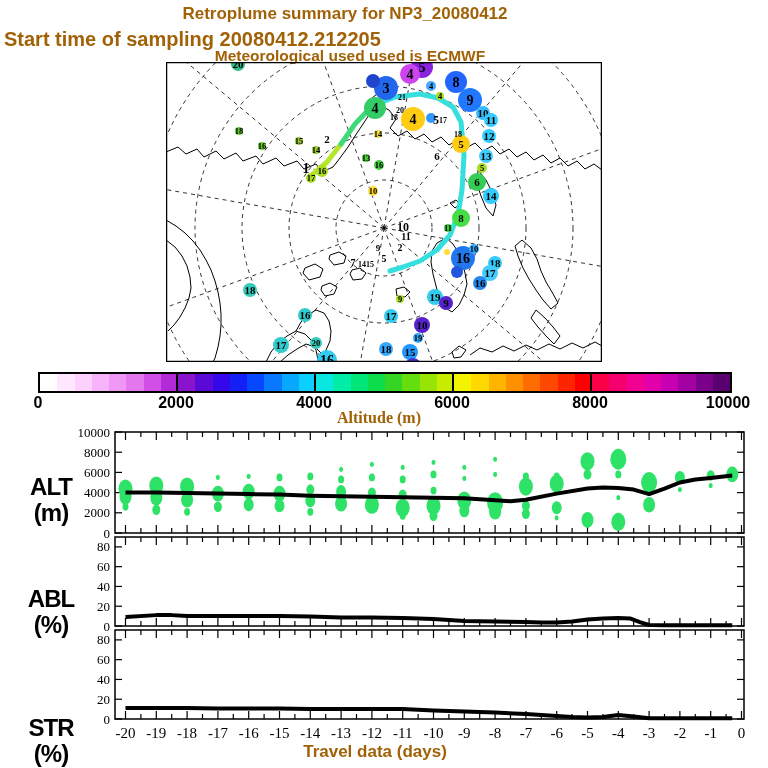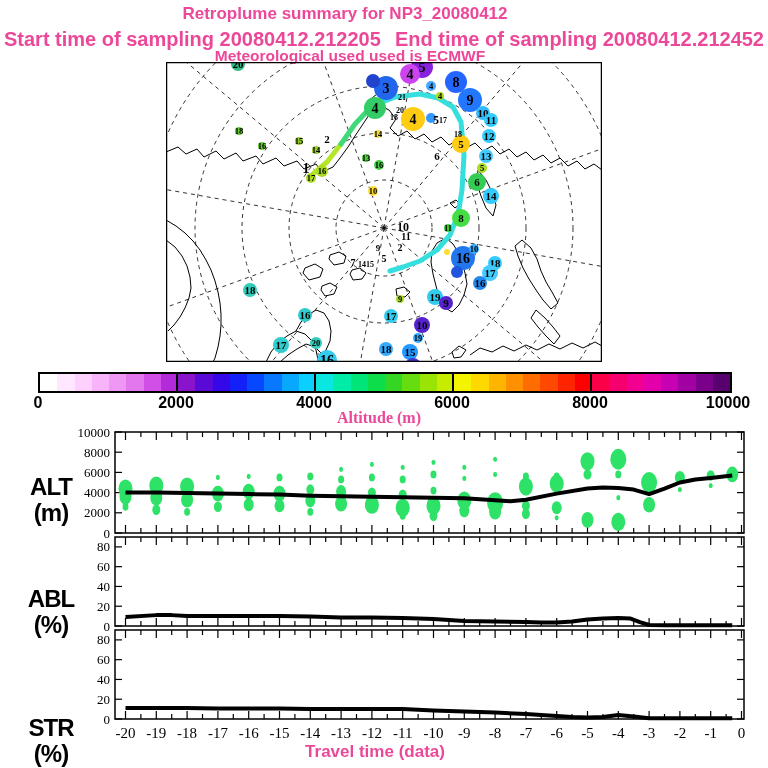--- a/index.html
+++ b/index.html
@@ -1,18 +1,18 @@
 <!DOCTYPE html>
 <html><head>
 <meta charset="utf-8">
 <style>
   html,body{margin:0;padding:0;background:#fff;width:768px;height:768px;overflow:hidden;
     font-family:"Liberation Sans",sans-serif;}
   .abs{position:absolute;}
-  .hdr{font-weight:bold;color:#ec4899;}
+  .hdr{font-weight:bold;color:#a16207;}
   #title{top:4px;left:0;width:690px;text-align:center;font-size:17px;}
   #subtitle{top:28px;left:0;width:768px;display:flex;justify-content:space-between;
     padding:0 4px;box-sizing:border-box;font-size:20px;}
   #metline{top:47px;left:0;width:700px;text-align:center;font-size:15.5px;}
   #map-box{left:166px;top:62px;width:436px;height:300px;}
   #colorbar{left:38px;top:372px;width:690px;height:17px;border:2px solid #000;display:flex;}
   #colorbar .cell{flex:1;}
   .cb-div{position:absolute;top:372px;width:2px;height:21px;background:#000;}
   #cb-labels{left:38px;top:394px;width:690px;height:16px;}
   #cb-labels span{position:absolute;transform:translateX(-50%);font-weight:bold;font-size:16px;}
@@ -22,21 +22,20 @@
     line-height:26px;letter-spacing:-1px;margin-top:28px;}
   #xaxis-title{top:742px;left:0;width:750px;text-align:center;font-size:17px;font-weight:bold;}
   svg text{font-family:"Liberation Serif",serif;}
 </style>
 </head>
 <body>
 
 <div class="abs hdr" id="title">Retroplume summary for NP3_20080412</div>
 <div class="abs hdr" id="subtitle">
   <span>Start time of sampling 20080412.212205</span>
-  <span>End time of sampling 20080412.212452</span>
 </div>
 <div class="abs hdr" id="metline">Meteorological used used is ECMWF</div>
 
 <svg class="abs" id="map-box" viewBox="166 62 436 300" width="436" height="300">
   <defs>
       <clipPath id="mapclip">
         <rect x="166" y="62" width="436" height="300"></rect>
       </clipPath>
     </defs>
   <g clip-path="url(#mapclip)">
@@ -684,13 +683,13 @@
       <text x="556.7" y="738" text-anchor="middle" font-size="15">-6</text>
       <text x="587.5" y="738" text-anchor="middle" font-size="15">-5</text>
       <text x="618.3" y="738" text-anchor="middle" font-size="15">-4</text>
       <text x="649.1" y="738" text-anchor="middle" font-size="15">-3</text>
       <text x="679.9" y="738" text-anchor="middle" font-size="15">-2</text>
       <text x="710.7" y="738" text-anchor="middle" font-size="15">-1</text>
       <text x="741.5" y="738" text-anchor="middle" font-size="15">0</text>
     </g>
   </svg>
 
-<div class="abs hdr" id="xaxis-title">Travel time (data)</div>
+<div class="abs hdr" id="xaxis-title">Travel data (days)</div>
 
 </body></html>

